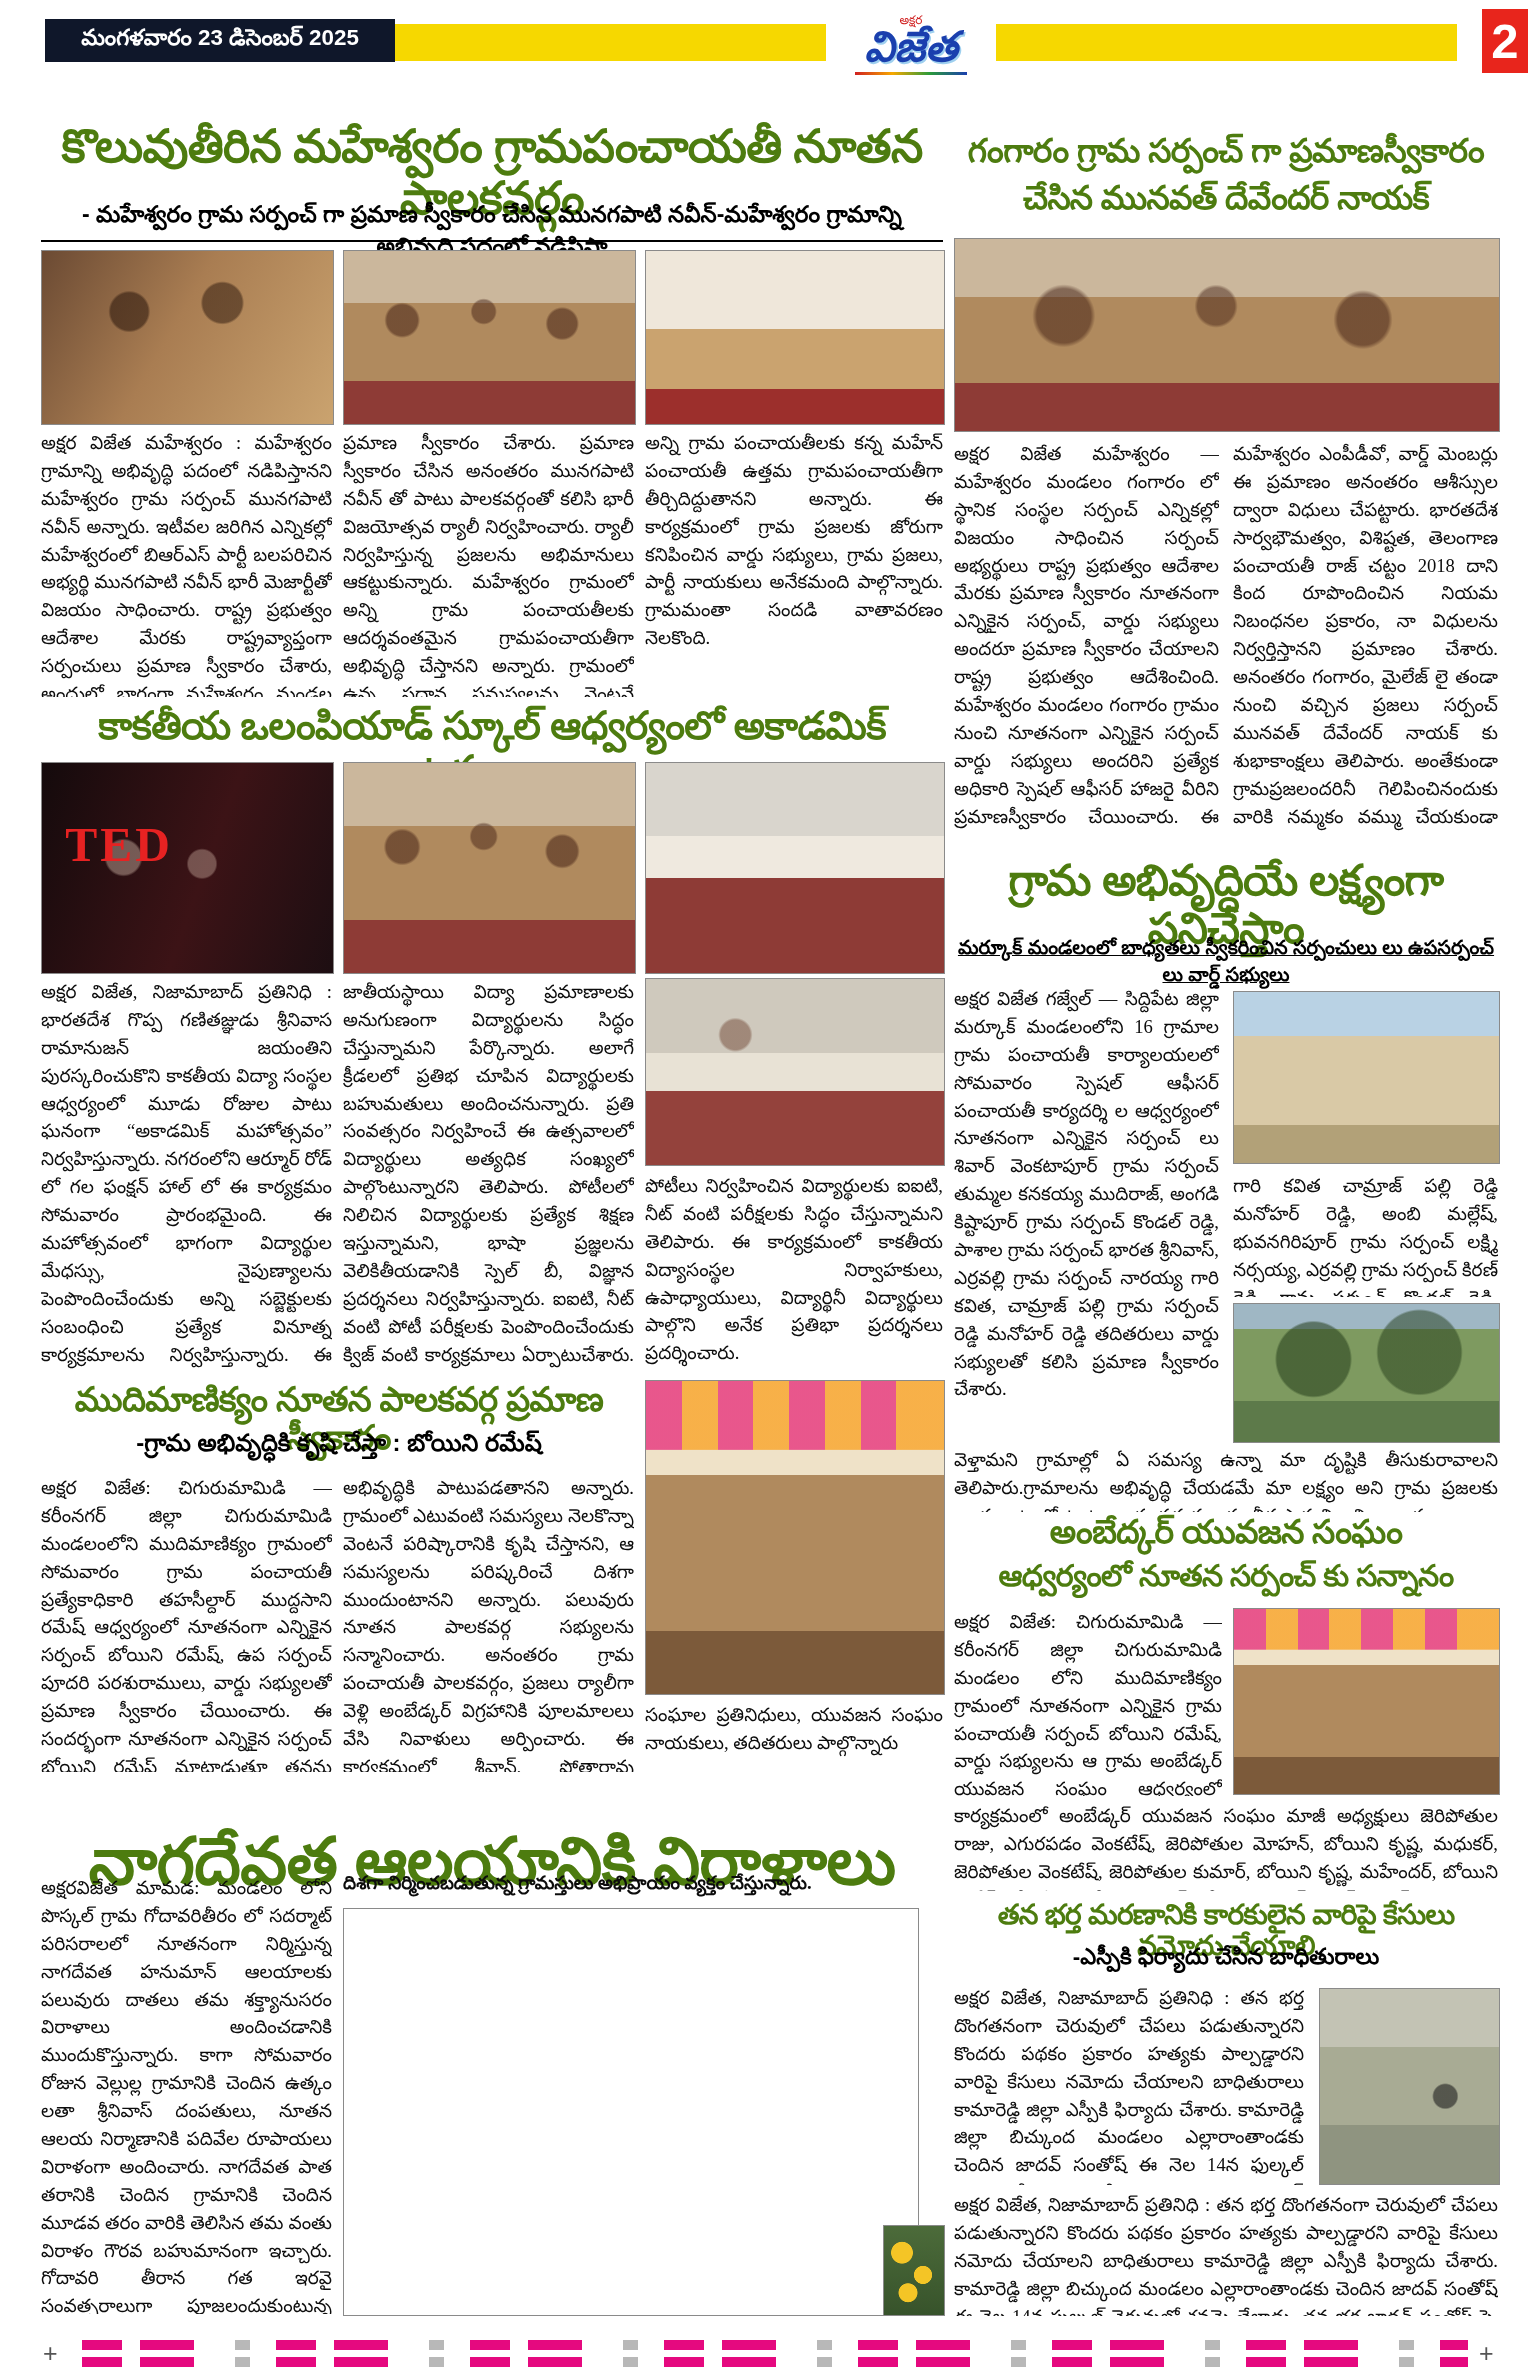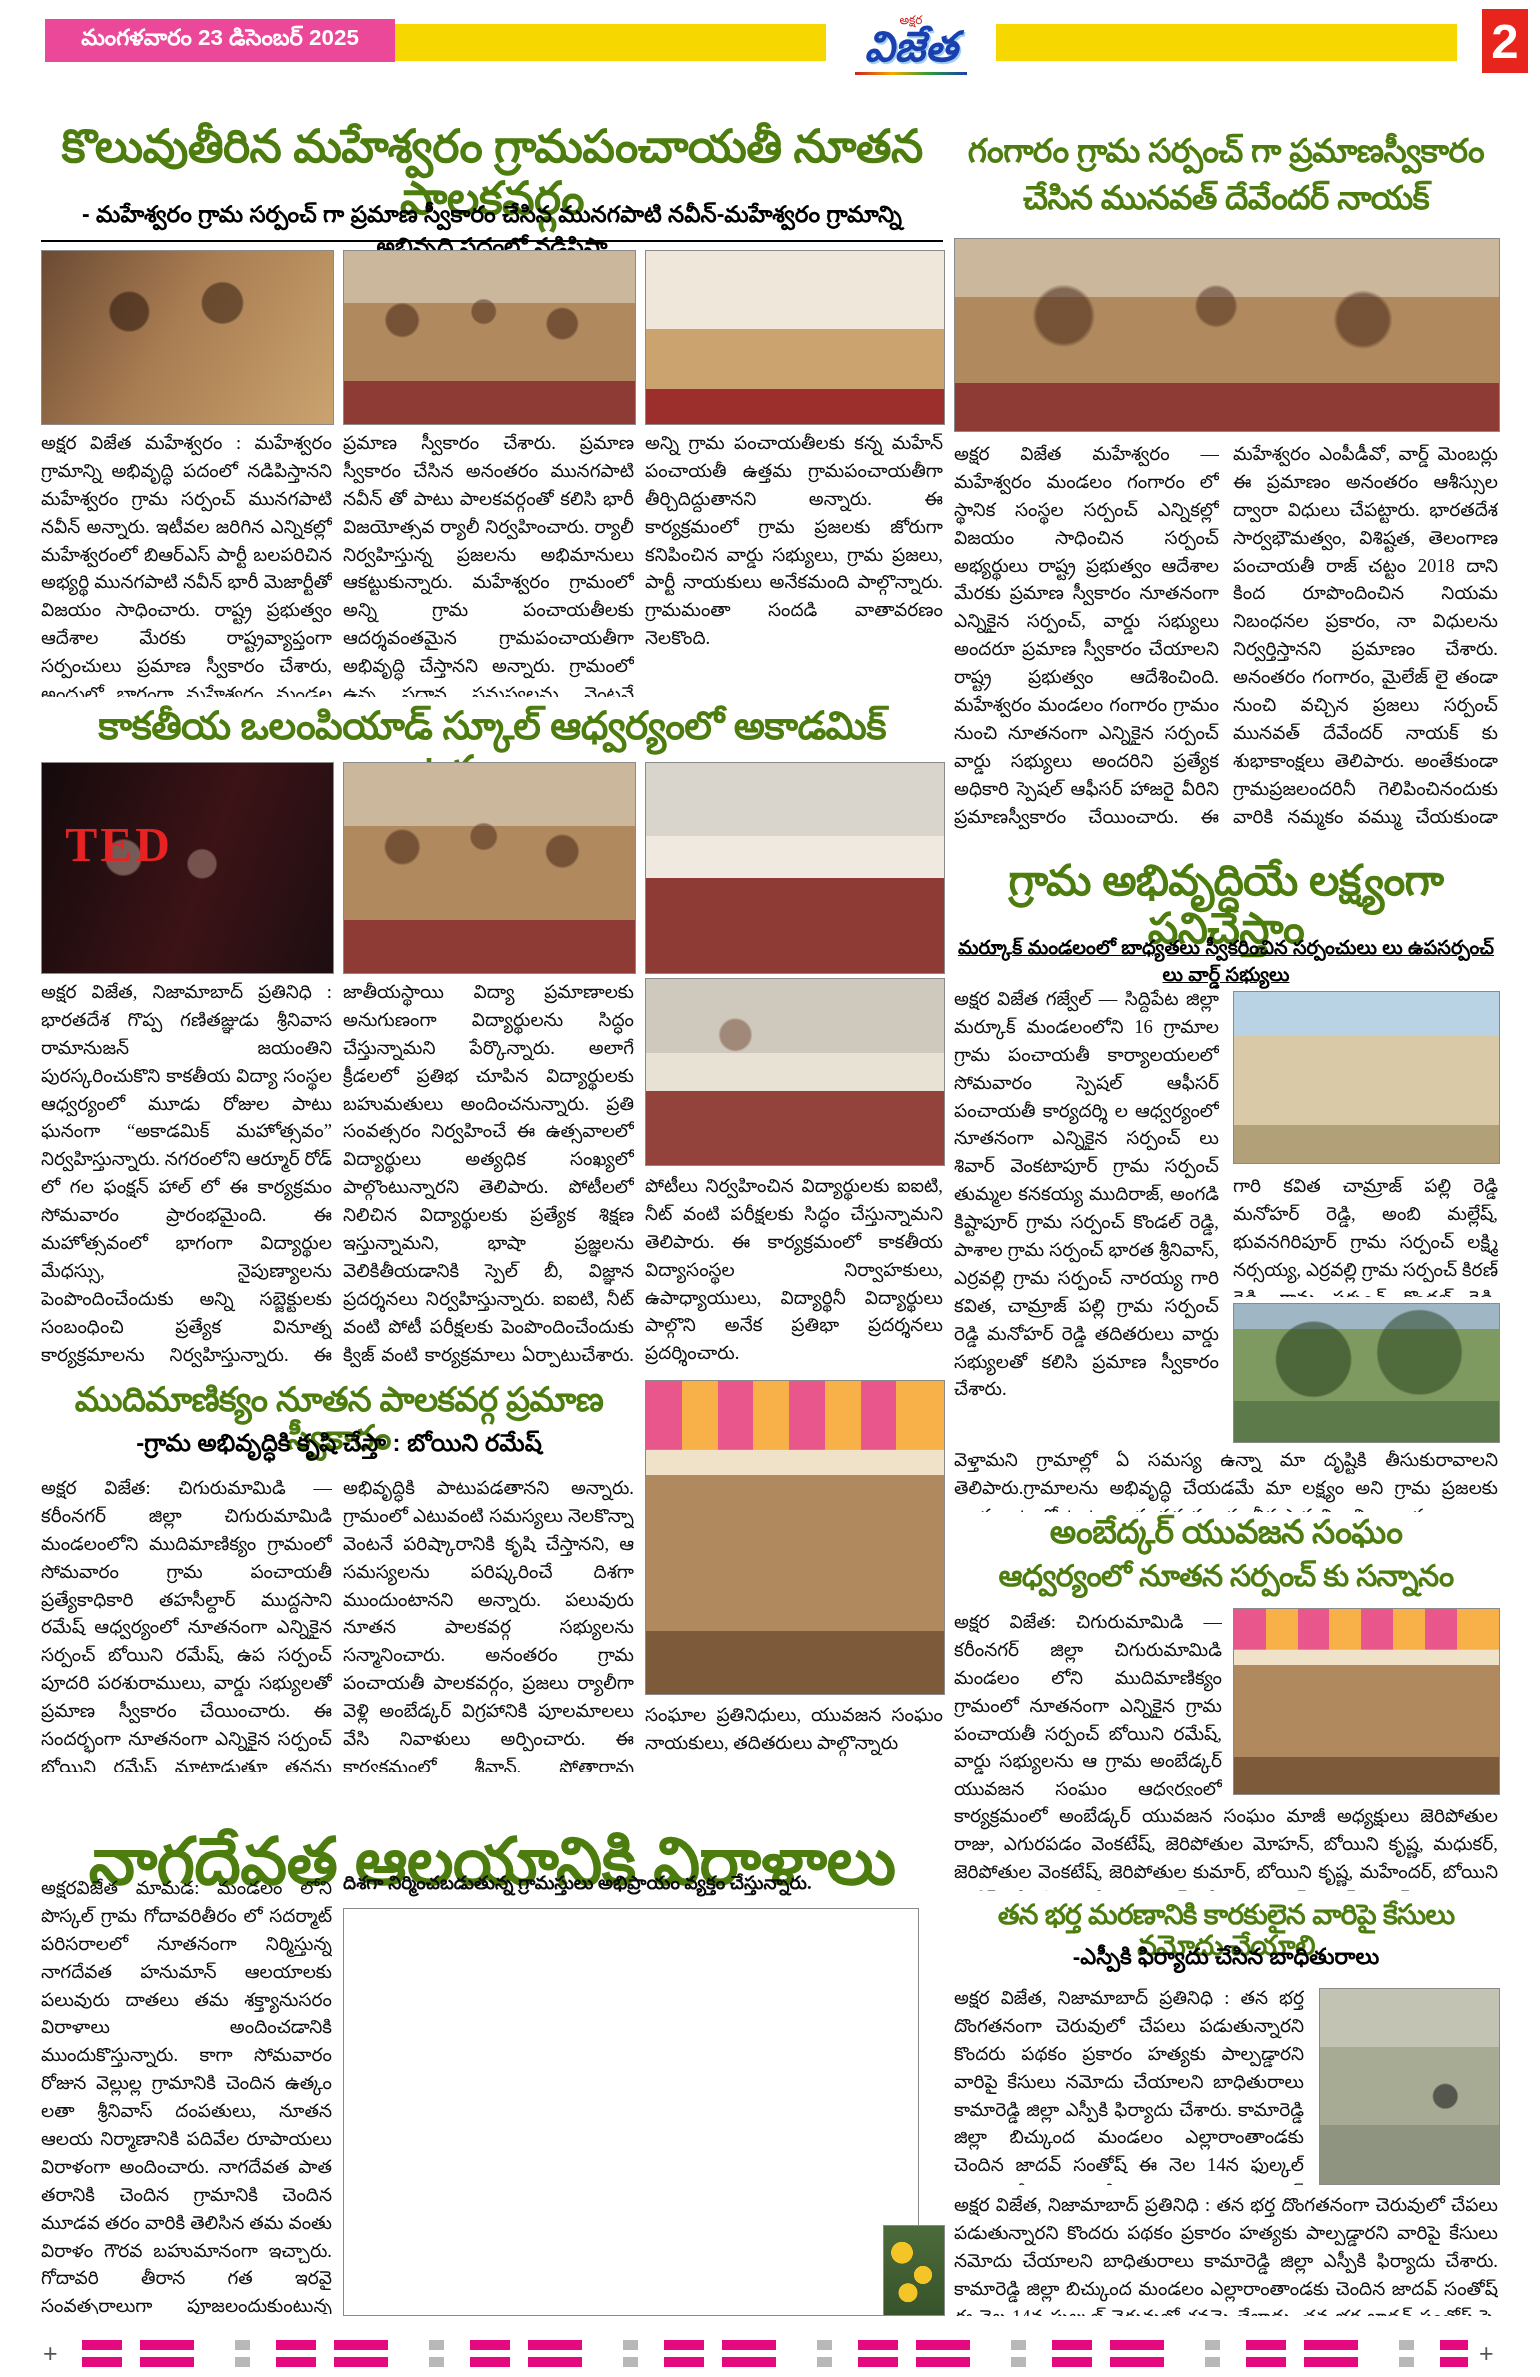--- a/index.html
+++ b/index.html
@@ -1,20 +1,20 @@
 <!DOCTYPE html>
 <html style="font-size:12px"><head>
 <meta charset="utf-8">
 <style>
   html,body{margin:0;padding:0;background:#ffffff;}
   body{font-family:"Liberation Serif", serif; color:#111;}
   .page{position:relative;width:1541px;height:2377px;background:#ffffff;overflow:hidden;}
 
   
-  .date-box{position:absolute;left:45px;top:19.4px;width:350px;height:43px;background:#ec4899;
+  .date-box{position:absolute;left:45px;top:19.4px;width:350px;height:43px;background:#0f172a;
     display:flex;align-items:center;justify-content:center;color:#fff;
     font-family:"Liberation Sans",sans-serif;font-weight:bold;font-size:22.4px;}
   .yellow-band{position:absolute;left:395px;top:24px;width:1062px;height:37px;background:#f6d800;}
   .logo-box{position:absolute;left:826px;top:0px;width:170px;height:89px;background:#ffffff;
     display:flex;flex-direction:column;align-items:center;justify-content:center;line-height:1;}
   .logo-small{color:#d02020;font-family:"Liberation Sans",sans-serif;font-weight:normal;font-size:12px;}
   .logo-main{color:#1a3fae;font-family:"Liberation Sans",sans-serif;font-weight:bold;font-style:italic;
     font-size:42px;text-shadow:1.5px 1.5px 0 #9fd0ef;}
   .logo-tail{width:112px;height:3px;margin-top:3.7px;background:linear-gradient(90deg,#d02020,#f6a800,#2a9a3a,#1a3fae);}
   .page-num{position:absolute;left:1482px;top:9px;width:46px;height:64px;background:#e8251c;

